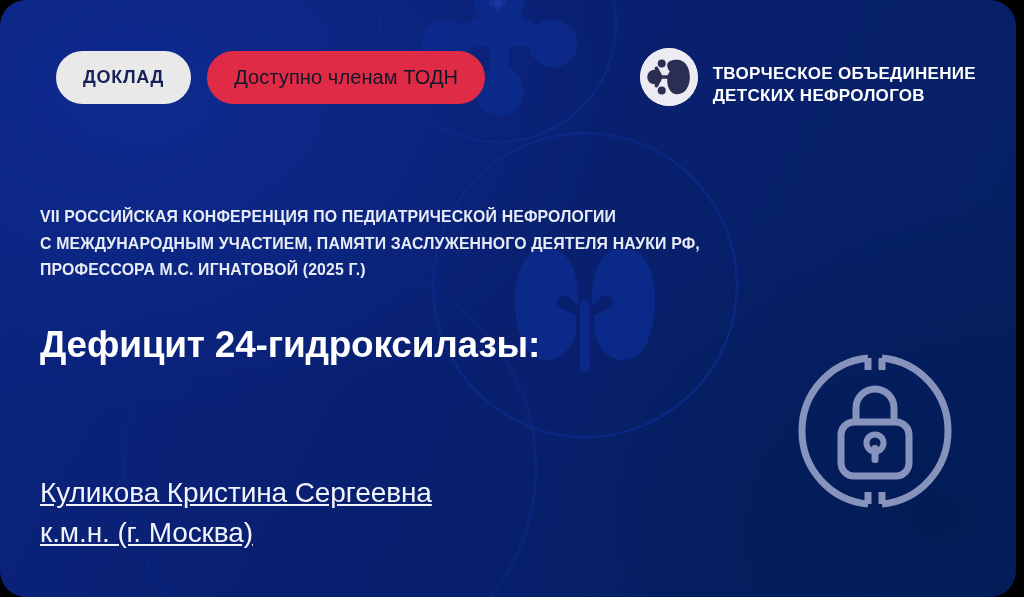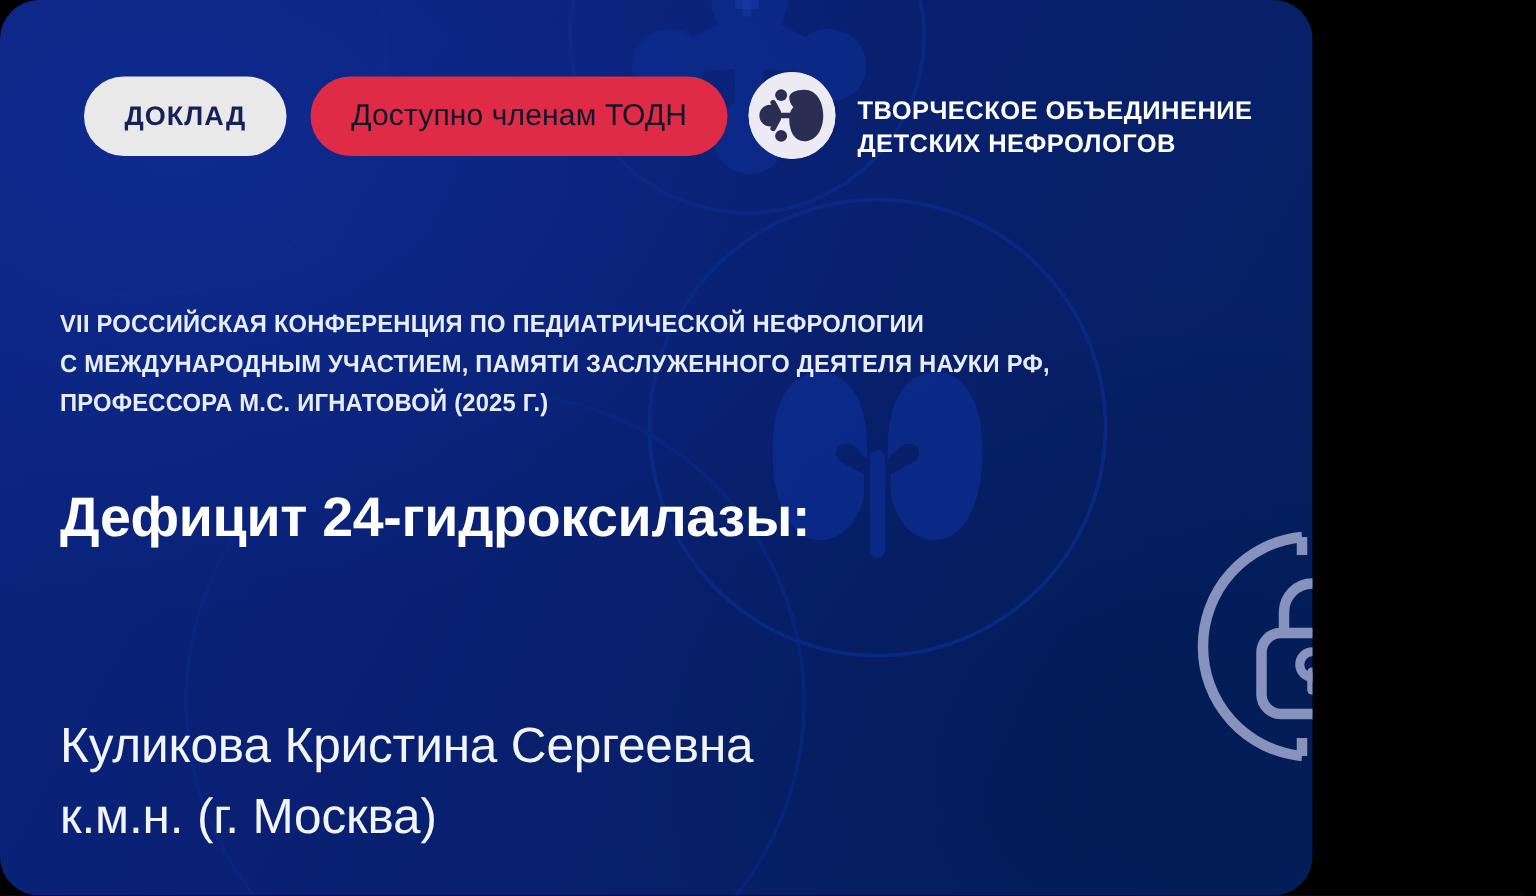--- a/index.html
+++ b/index.html
@@ -8,21 +8,21 @@
   html, body {
     width: 1024px;
     height: 597px;
     background: #000000;
     overflow: hidden;
     font-family: "Liberation Sans", "DejaVu Sans", sans-serif;
   }
 
   .card {
     position: relative;
-    width: 875px;
+    width: 1016px;
     height: 597px;
     border-radius: 26px;
     overflow: hidden;
     background: #0a2077;
     background-image:
       radial-gradient(ellipse 760px 520px at 14% 16%, #0e2a8e 0%, rgba(14,42,142,0) 62%),
       radial-gradient(ellipse 620px 480px at 92% 86%, #021c56 0%, rgba(2,28,86,0) 66%),
       linear-gradient(118deg, #0b2480 0%, #092072 42%, #05205f 100%);
   }
 
@@ -123,24 +123,25 @@
     line-height: 1.26;
     letter-spacing: -0.2px;
   }
   .title div { white-space: nowrap; }
 
   .author {
     position: absolute;
     left: 40px;
     top: 473px;
     color: #f2f4fb;
-    font-size: 33px;
+    font-size: 28px;
     font-weight: normal;
     line-height: 1.43;
     letter-spacing: -0.1px;
+    text-decoration: underline;
   }
   .author div { white-space: nowrap; }
 
   
   .lock-badge {
     position: absolute;
     left: 790px;
     top: 346px;
     width: 170px;
     height: 170px;

